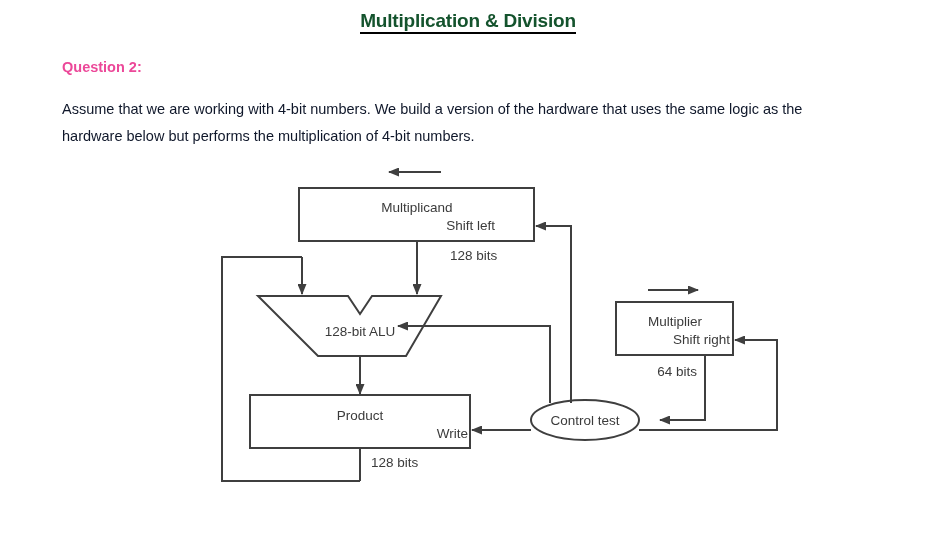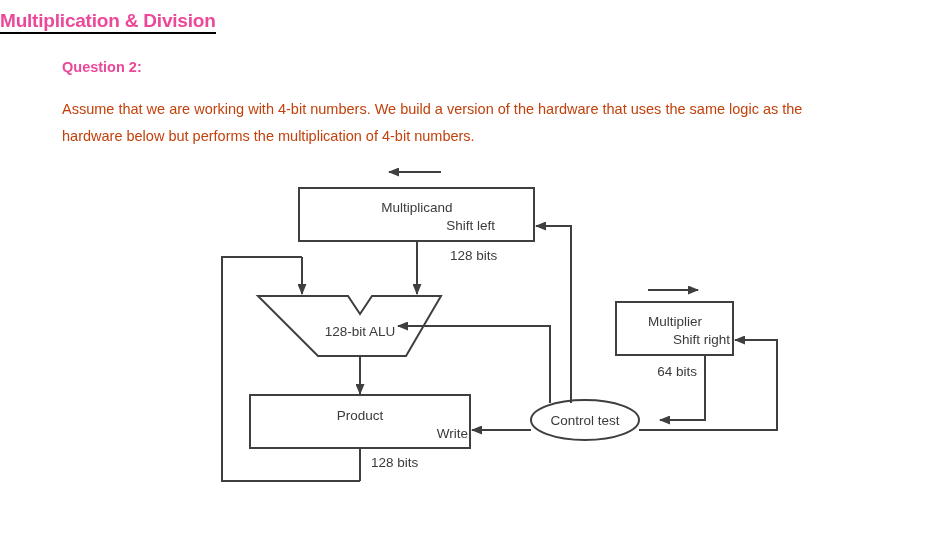--- a/index.html
+++ b/index.html
@@ -20,45 +20,46 @@
     left: 0; top: 0;
     width: 936px;
     height: 534px;
     background: #ffffff;
   }
   .doc-title {
     position: absolute;
     left: 0;
     top: 10px;
     width: 936px;
+    text-align: center;
     font-size: 19px;
     font-weight: bold;
     letter-spacing: -0.2px;
-    color: #ec4899;
+    color: #14532d;
   }
   .doc-title span {
     border-bottom: 2px solid #000;
     padding-bottom: 1px;
   }
   .q-label {
     position: absolute;
     left: 62px;
     top: 59px;
     font-size: 14.5px;
     font-weight: bold;
     color: #ec4899;
   }
   .q-body {
     position: absolute;
     left: 62px;
     top: 96px;
     width: 800px;
     font-size: 14.5px;
     line-height: 27px;
-    color: #c2410c;
+    color: #0f172a;
   }
   
   #diagram {
     position: absolute;
     left: 0;
     top: 150px;
     width: 936px;
     height: 360px;
     text-align: right;
   }

